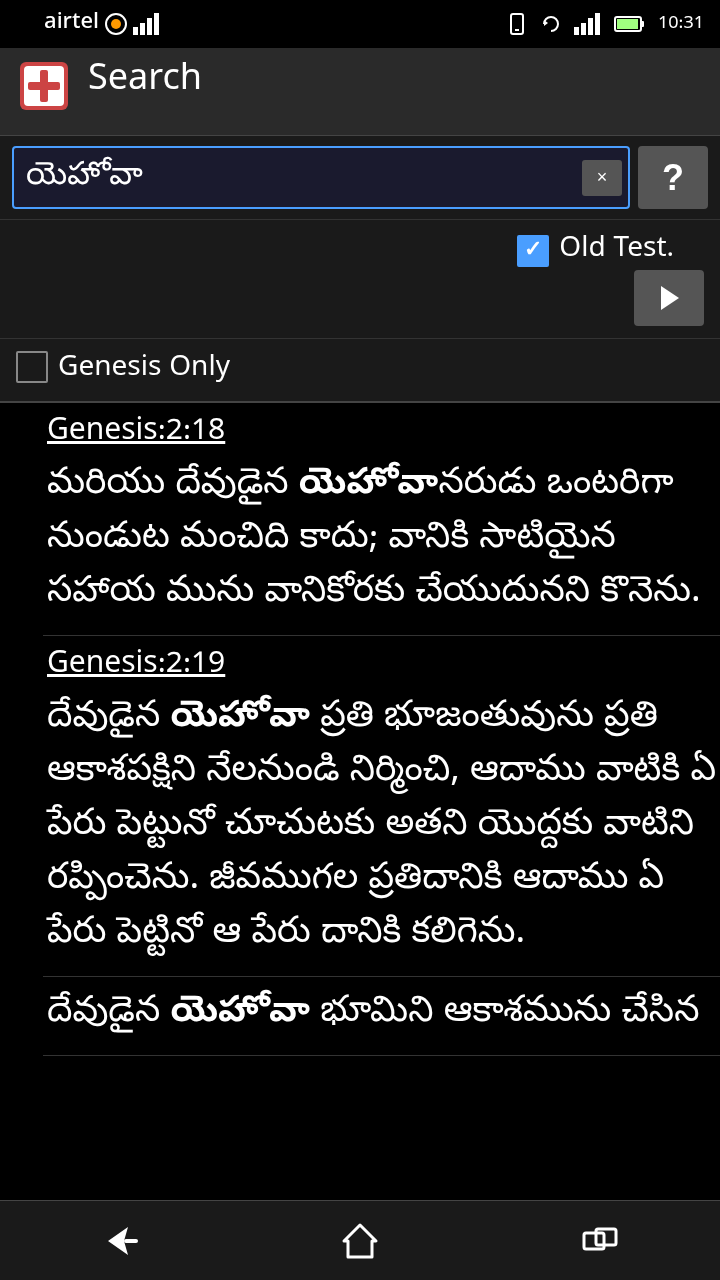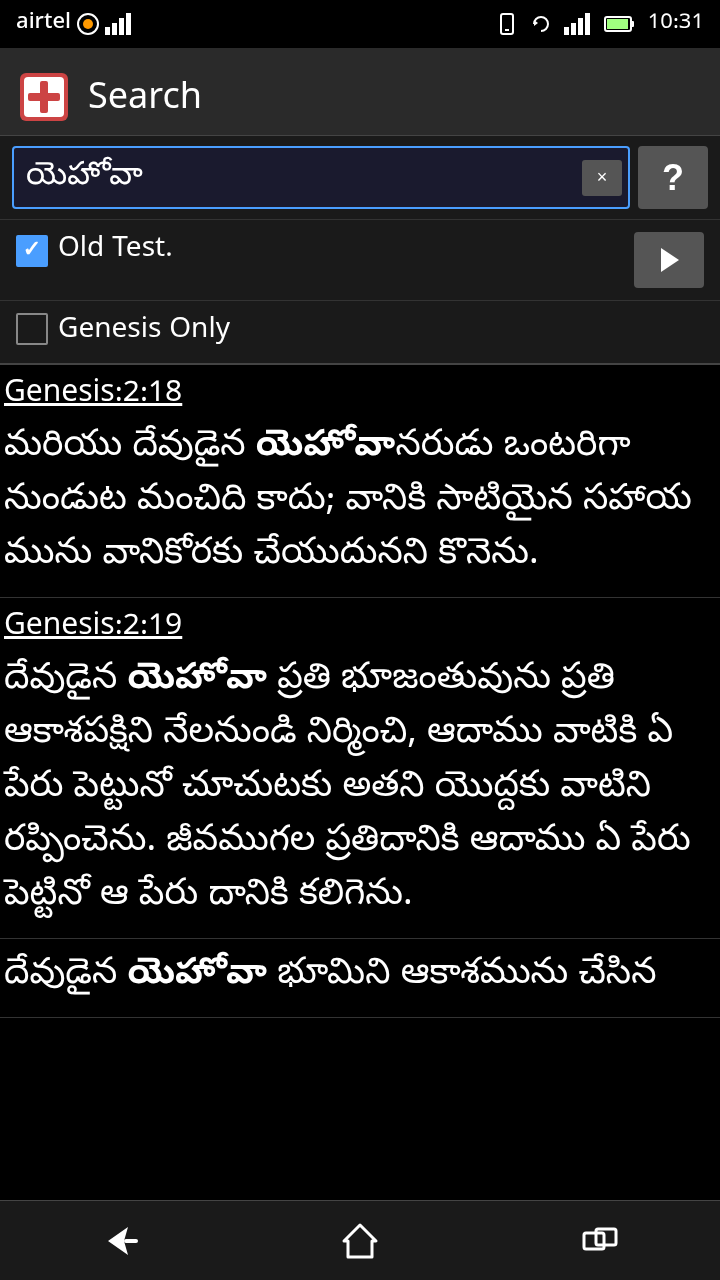--- a/index.html
+++ b/index.html
@@ -15,41 +15,42 @@
     }
 
     
     .status-bar {
       display: flex;
       justify-content: space-between;
       align-items: center;
       background: #000;
       padding: 6px 16px;
       height: 48px;
+      margin-left: 28px;
     }
     .status-left {
       display: flex;
       align-items: center;
       gap: 6px;
       font-size: 22px;
       font-weight: 500;
       color: #fff;
     }
     .status-right {
       display: flex;
       align-items: center;
       gap: 12px;
-      font-size: 22px;
+      font-size: 18px;
       color: #fff;
     }
 
     
     .title-bar {
       display: flex;
-      align-items: flex-end;
+      align-items: flex-start;
       background: #2a2a2a;
       padding: 10px 16px;
       height: 88px;
       border-bottom: 1px solid #444;
     }
     .title-icon {
       width: 56px;
       height: 56px;
       margin-right: 16px;
       display: flex;
@@ -119,25 +120,26 @@
       display: flex;
       align-items: center;
       justify-content: center;
       font-size: 36px;
       font-weight: bold;
     }
 
     
     .checkbox-row {
       display: flex;
-      align-items: flex-start;
+      align-items: flex-end;
       background: #1a1a1a;
       padding: 12px 16px;
       gap: 0;
       border-bottom: 1px solid #333;
+      flex-direction: column;
     }
     .checkbox-group {
       display: flex;
       align-items: center;
       gap: 10px;
       flex: 1;
     }
     .checkbox-item {
       display: flex;
       align-items: center;
@@ -198,20 +200,21 @@
     }
 
     
     .results {
       background: #000;
     }
 
     .result-entry {
       border-bottom: 1px solid #333;
       padding: 10px 4px 14px 4px;
+      margin-left: 43px;
     }
 
     .verse-ref {
       font-size: 30px;
       color: #fff;
       text-decoration: underline;
       display: inline-block;
       margin-bottom: 6px;
       cursor: pointer;
     }

